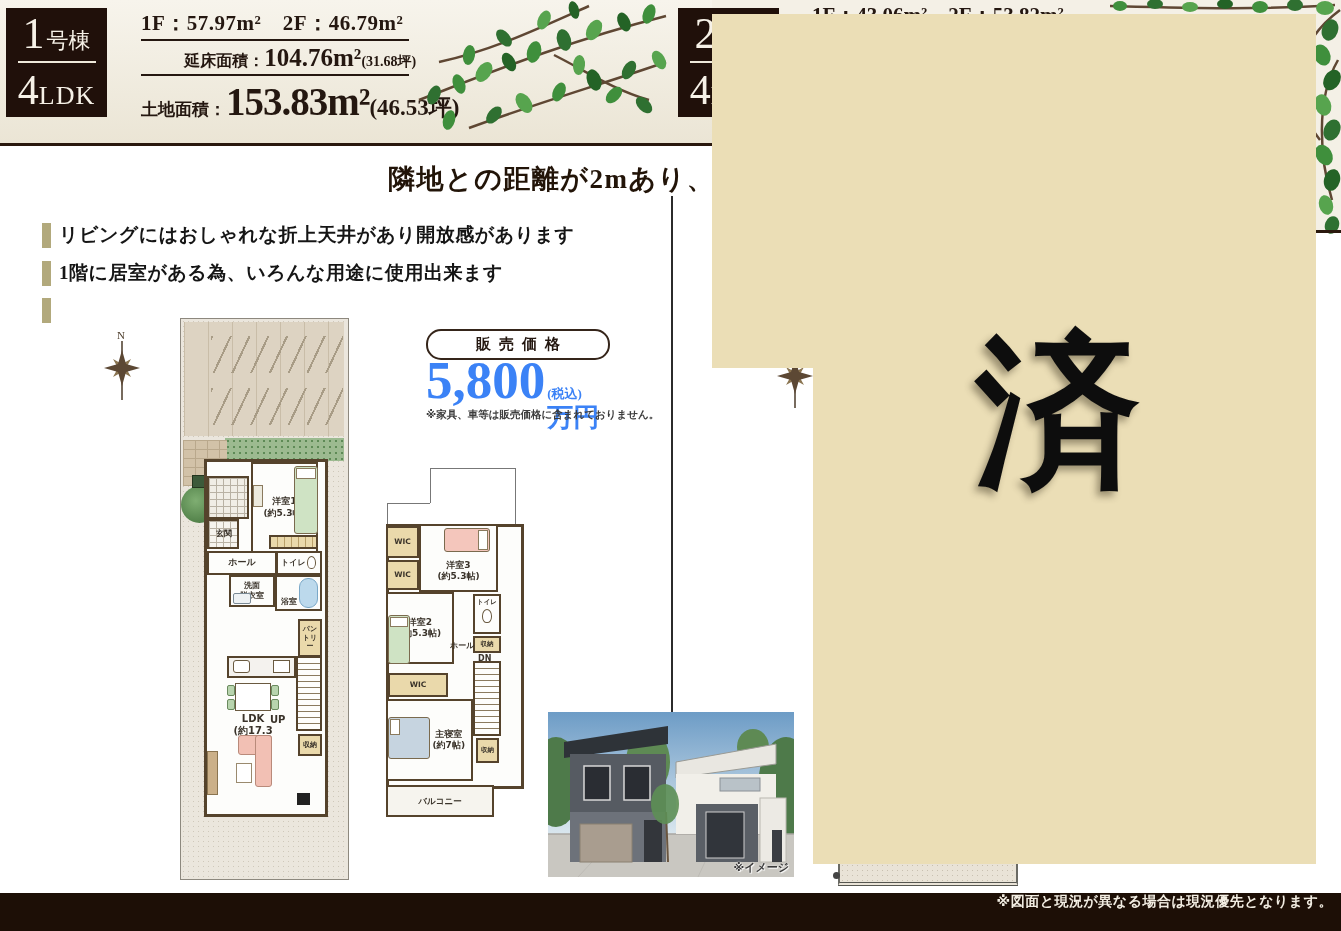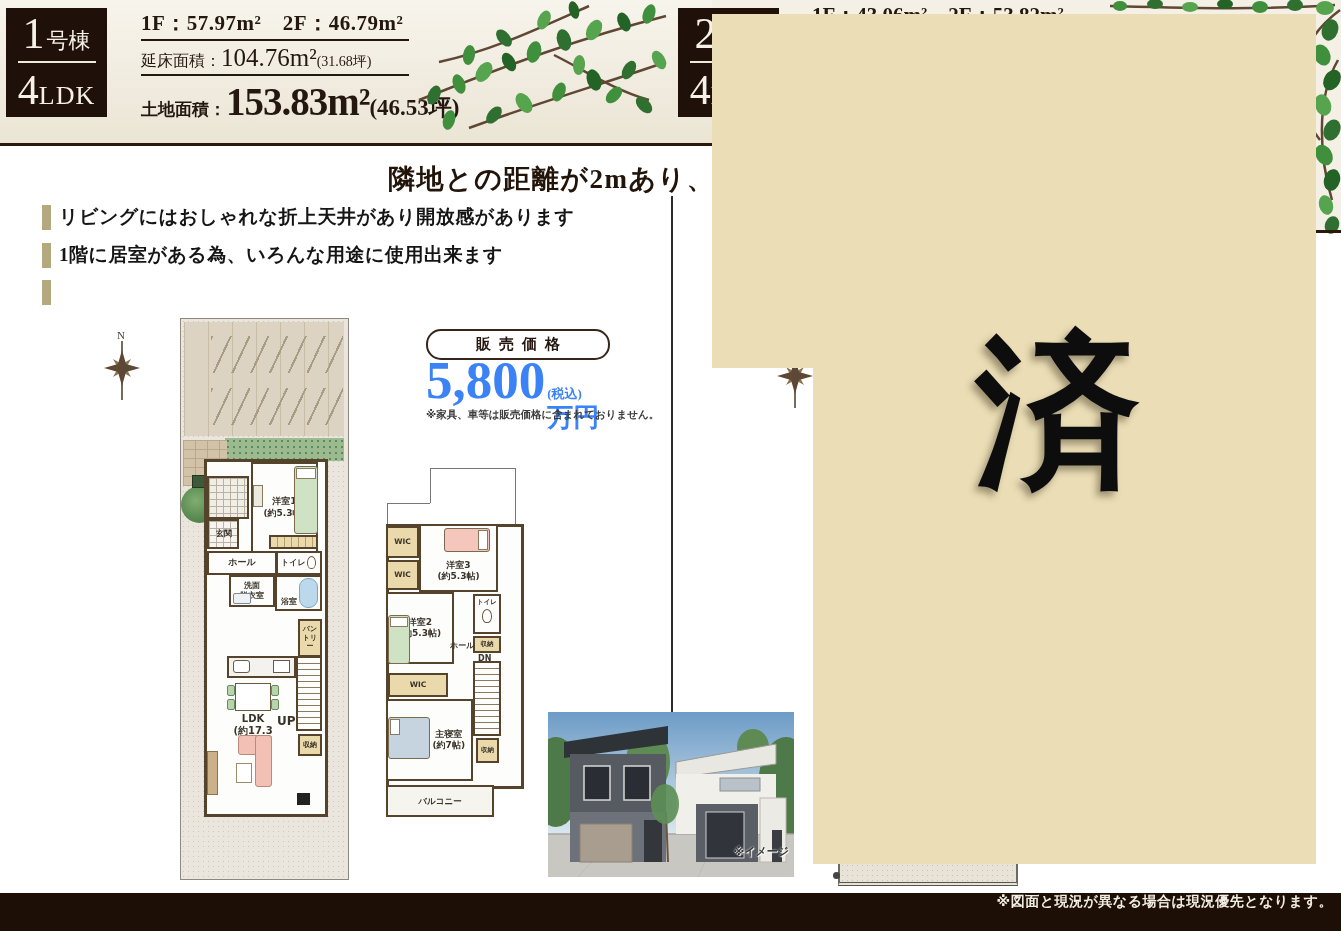--- a/index.html
+++ b/index.html
@@ -14,28 +14,28 @@
     text-align:center;}
   .badge .row{display:flex;align-items:baseline;justify-content:center;height:52px;}
   .badge .num{font-size:44px;line-height:52px;}
   .badge .suf{font-size:22px;margin-left:2px;}
   .badge .num2{font-size:42px;line-height:50px;}
   .badge .suf2{font-size:26px;letter-spacing:1px;}
   .badge .bdiv{width:78px;border-top:2px solid #efe9da;margin:1px auto 2px;}
   .areainfo{position:absolute;left:141px;top:9px;color:#241710;white-space:nowrap;}
   .r1{font-size:21px;font-weight:bold;letter-spacing:.5px;}
   .rule{border-bottom:2px solid #241710;width:268px;margin:2px 0 3px;}
-  .r2{font-size:16px;font-weight:normal;}
+  .r2{font-size:16px;font-weight:bold;text-align:center;}
   .r2 .big{font-size:25px;} .r2 .small{font-size:14px;}
   .r3{font-size:17px;font-weight:bold;margin-top:0;}
   .r3 .huge{font-size:39px;letter-spacing:-1px;} .r3 .mid{font-size:23px;}
   
   .headline{position:absolute;left:388px;top:161px;font-size:27px;font-weight:bold;
     letter-spacing:1.5px;color:#221408;white-space:nowrap;}
-  .features{position:absolute;left:42px;top:204px;}
+  .features{position:absolute;left:42px;top:222px;}
   .feat{display:flex;align-items:center;margin-bottom:12px;}
   .feat .bar{width:9px;height:25px;background:#b2a97c;margin-right:8px;flex:none;}
   .feat .txt{font-size:19px;font-weight:bold;color:#151515;letter-spacing:.5px;white-space:nowrap;}
   .vdivider{position:absolute;left:671px;top:196px;height:576px;border-left:2px solid #2b2b2b;}
   
   .price-oval{position:absolute;left:426px;top:329px;width:180px;height:27px;border:2px solid #35251a;
     border-radius:15px;display:flex;align-items:center;justify-content:center;
     font-size:15px;font-weight:bold;letter-spacing:8px;color:#241710;text-indent:8px;}
   .price-line{position:absolute;left:426px;top:350px;color:#3b82f6;white-space:nowrap;}
   .amt{font-size:53px;font-weight:bold;letter-spacing:0;}
@@ -73,21 +73,21 @@
   .furn{position:absolute;box-sizing:border-box;}
   .roofseg{position:absolute;}
   
   .ov{position:absolute;background:#ebdeb6;z-index:50;}
   .stamp{position:absolute;z-index:55;font-family:"DejaVu Sans",sans-serif;font-weight:bold;
     color:#0d0d0d;font-size:165px;line-height:1;text-shadow:-4px 5px 7px rgba(60,50,30,.45);}
   .footer{position:absolute;left:0;top:893px;width:1341px;height:38px;background:#1d0f06;z-index:60;}
   .footer .note{position:absolute;right:8px;top:0;line-height:38px;color:#f2ede2;
     font:bold 14px "DejaVu Sans",sans-serif;letter-spacing:.5px;}
   .photo{position:absolute;left:548px;top:712px;width:246px;height:165px;}
-  .photo-cap{position:absolute;right:5px;bottom:18px;font:bold 11px "DejaVu Sans",sans-serif;
+  .photo-cap{position:absolute;right:5px;bottom:2px;font:bold 11px "DejaVu Sans",sans-serif;
     color:#3a3a3a;text-shadow:0 0 2px #fff,1px 1px 1px #fff;}
   .b2sliver{position:absolute;left:838px;top:856px;width:176px;height:24px;background:#e9e3d7;
     background-image:radial-gradient(#c8c0b0 0.8px,transparent 0.8px);background-size:5px 5px;
     border:2px solid #6a6a64;border-bottom:4px double #55554f;z-index:10;}
   .b2dot{position:absolute;left:833px;top:872px;width:7px;height:7px;border-radius:50%;background:#444;z-index:11;}
   .b2floors{position:absolute;left:812px;top:1px;font-size:21px;font-weight:bold;color:#241710;white-space:nowrap;z-index:5;}
 </style>
 </head>
 <body>
 
@@ -258,21 +258,21 @@
     <div class="furn" style="left:118px;top:259px;width:19px;height:30px;background:#bcd9ec;border:1.5px solid #7aa8c8;border-radius:9px;"></div>
 
     <div class="room closet" style="left:117px;top:300px;width:24px;height:38px;font-size:7px;">パン
 トリー</div>
 
     <div class="furn" style="left:46px;top:337px;width:69px;height:22px;background:#f4f2ee;border:2px solid #55432c;"></div>
     <div class="furn" style="left:52px;top:341px;width:17px;height:13px;background:#fff;border:1px solid #6a5a40;border-radius:3px;"></div>
     <div class="furn" style="left:92px;top:341px;width:17px;height:13px;background:#fff;border:1px solid #6a5a40;"></div>
 
     <div class="stairs" style="left:115px;top:337px;width:26px;height:75px;"></div>
-    <div class="lbl" style="left:96px;top:395px;font-size:12px;">UP</div>
+    <div class="lbl" style="left:89px;top:395px;font-size:10px;">UP</div>
 
     <div class="furn" style="left:54px;top:364px;width:36px;height:28px;background:#fff;border:1.5px solid #6a5a40;"></div>
     <div class="furn" style="left:46px;top:366px;width:8px;height:11px;background:#b8d4ae;border:1px solid #6a8a5e;border-radius:2px;"></div>
     <div class="furn" style="left:46px;top:380px;width:8px;height:11px;background:#b8d4ae;border:1px solid #6a8a5e;border-radius:2px;"></div>
     <div class="furn" style="left:90px;top:366px;width:8px;height:11px;background:#b8d4ae;border:1px solid #6a8a5e;border-radius:2px;"></div>
     <div class="furn" style="left:90px;top:380px;width:8px;height:11px;background:#b8d4ae;border:1px solid #6a8a5e;border-radius:2px;"></div>
 
     <div class="lbl" style="left:50px;top:394px;width:44px;font-size:10px;">LDK
 (約17.3帖)</div>
     <div class="room closet" style="left:117px;top:415px;width:24px;height:22px;font-size:7px;">収納</div>

